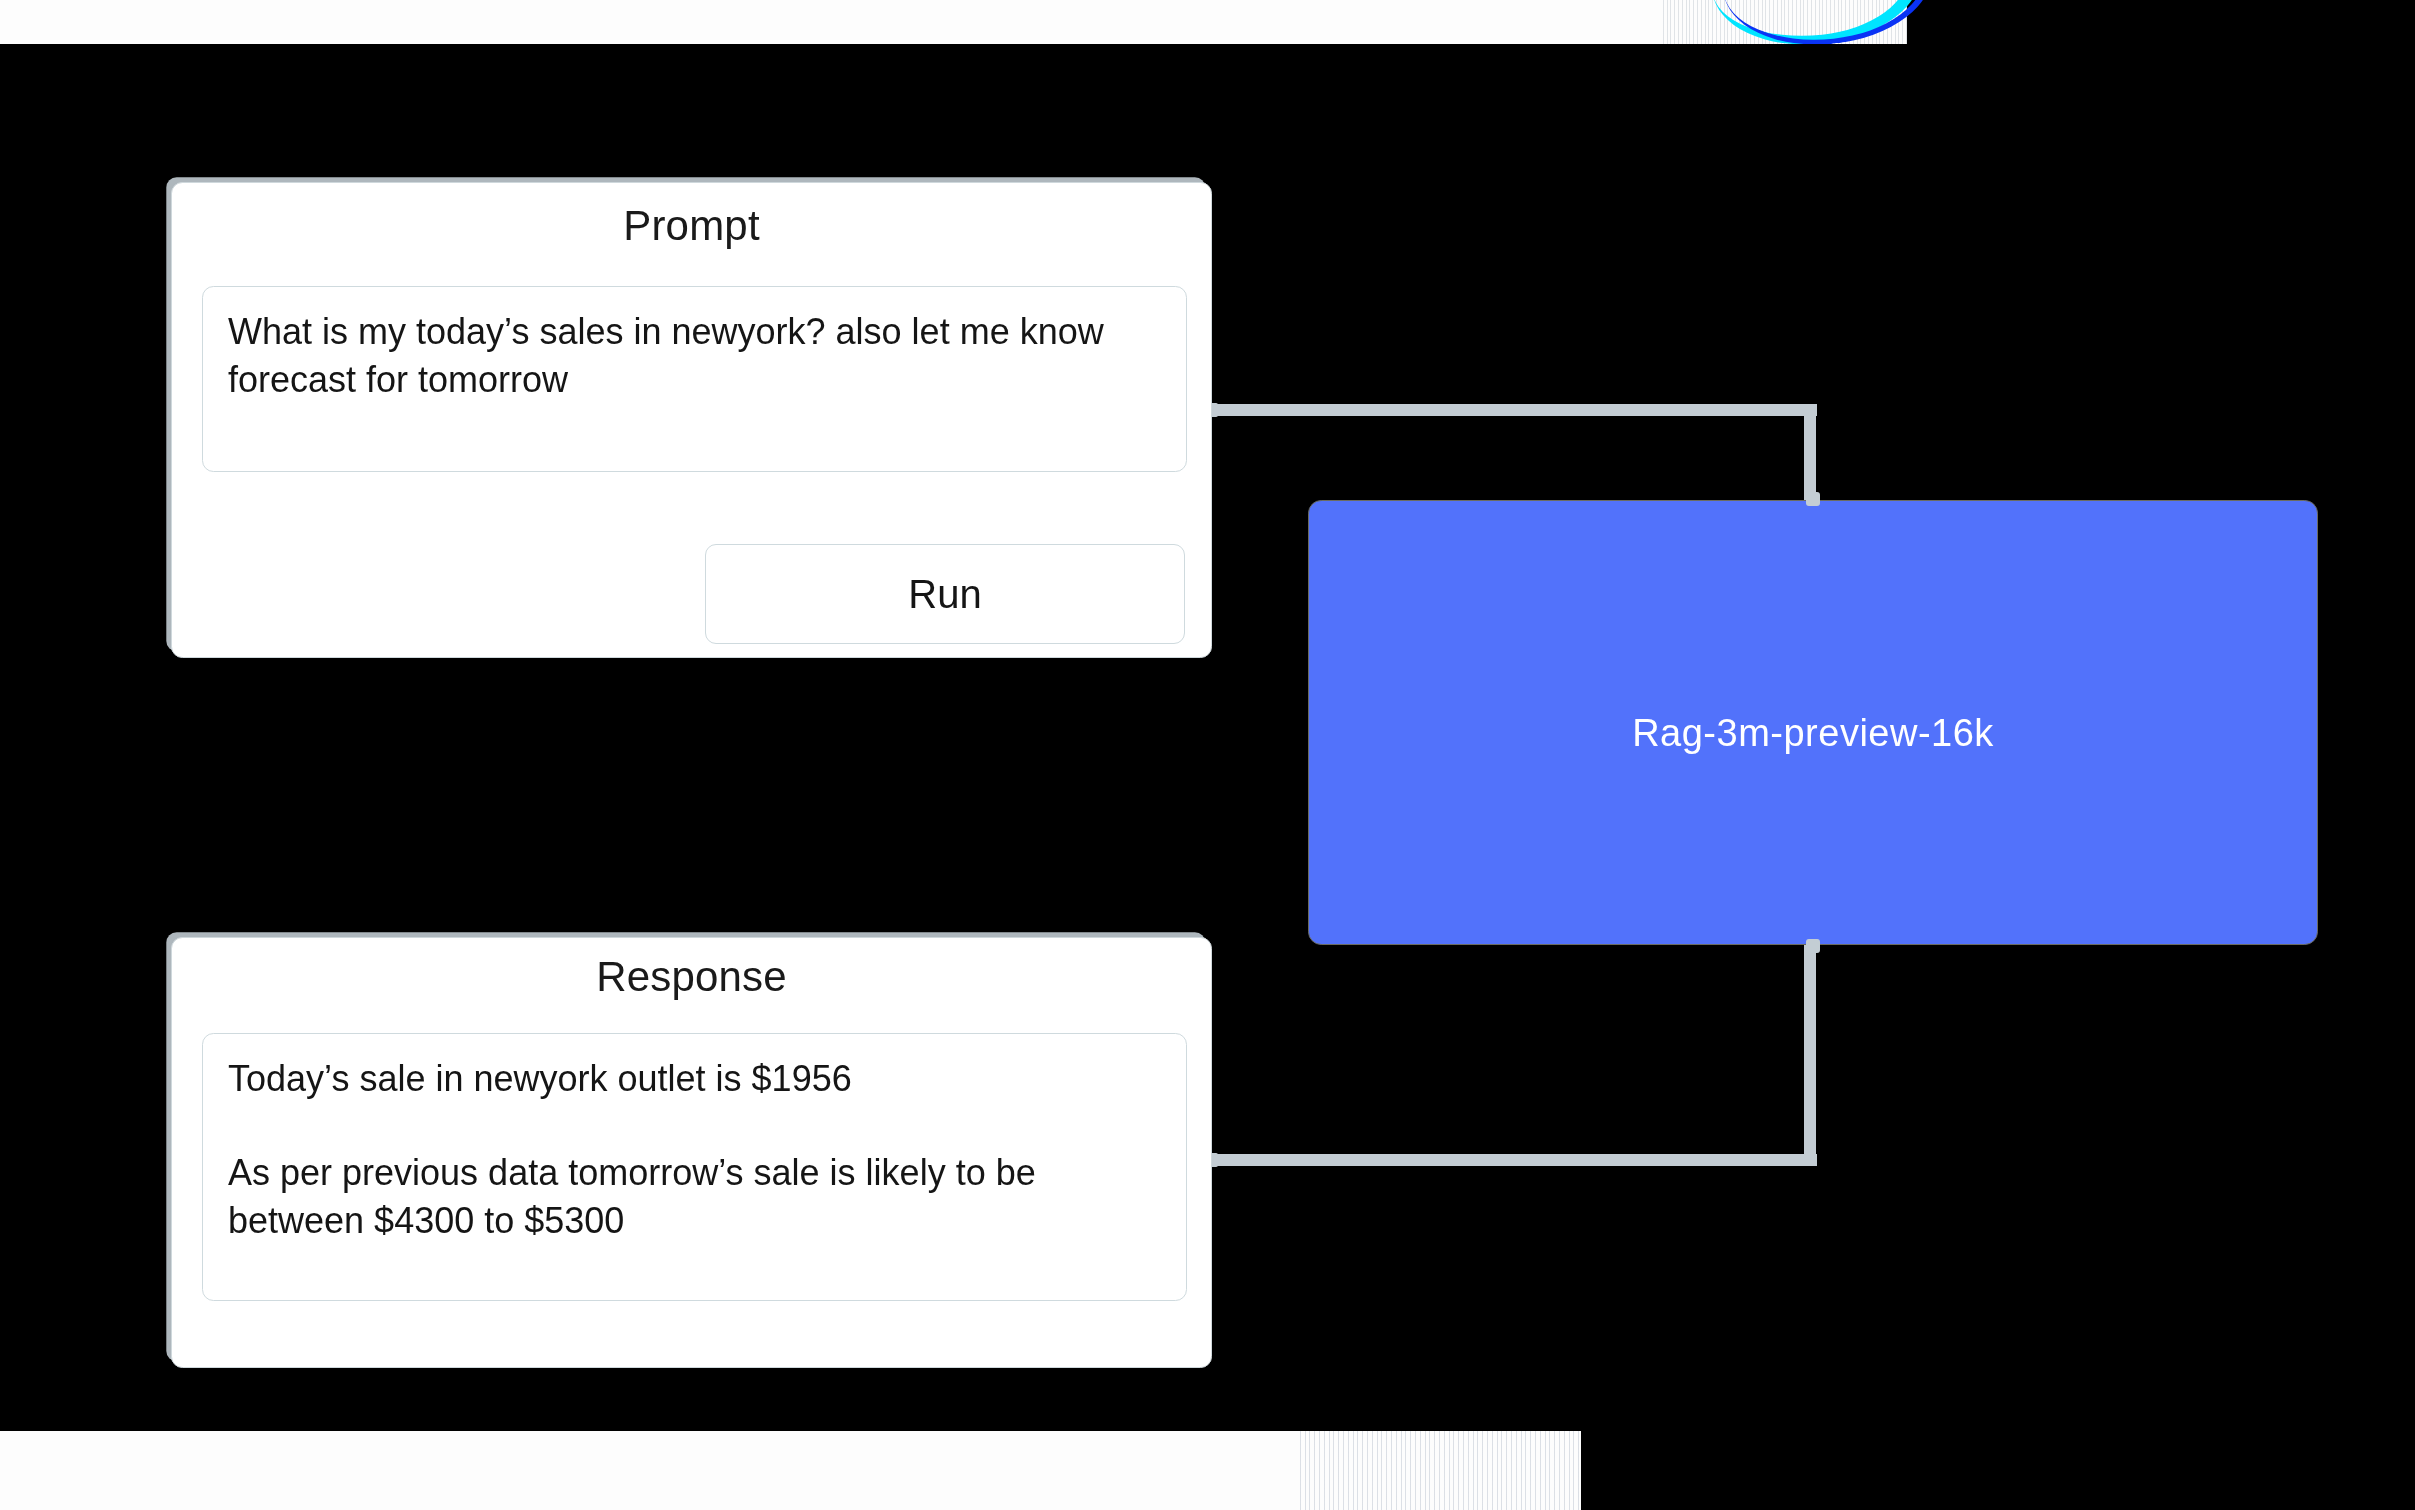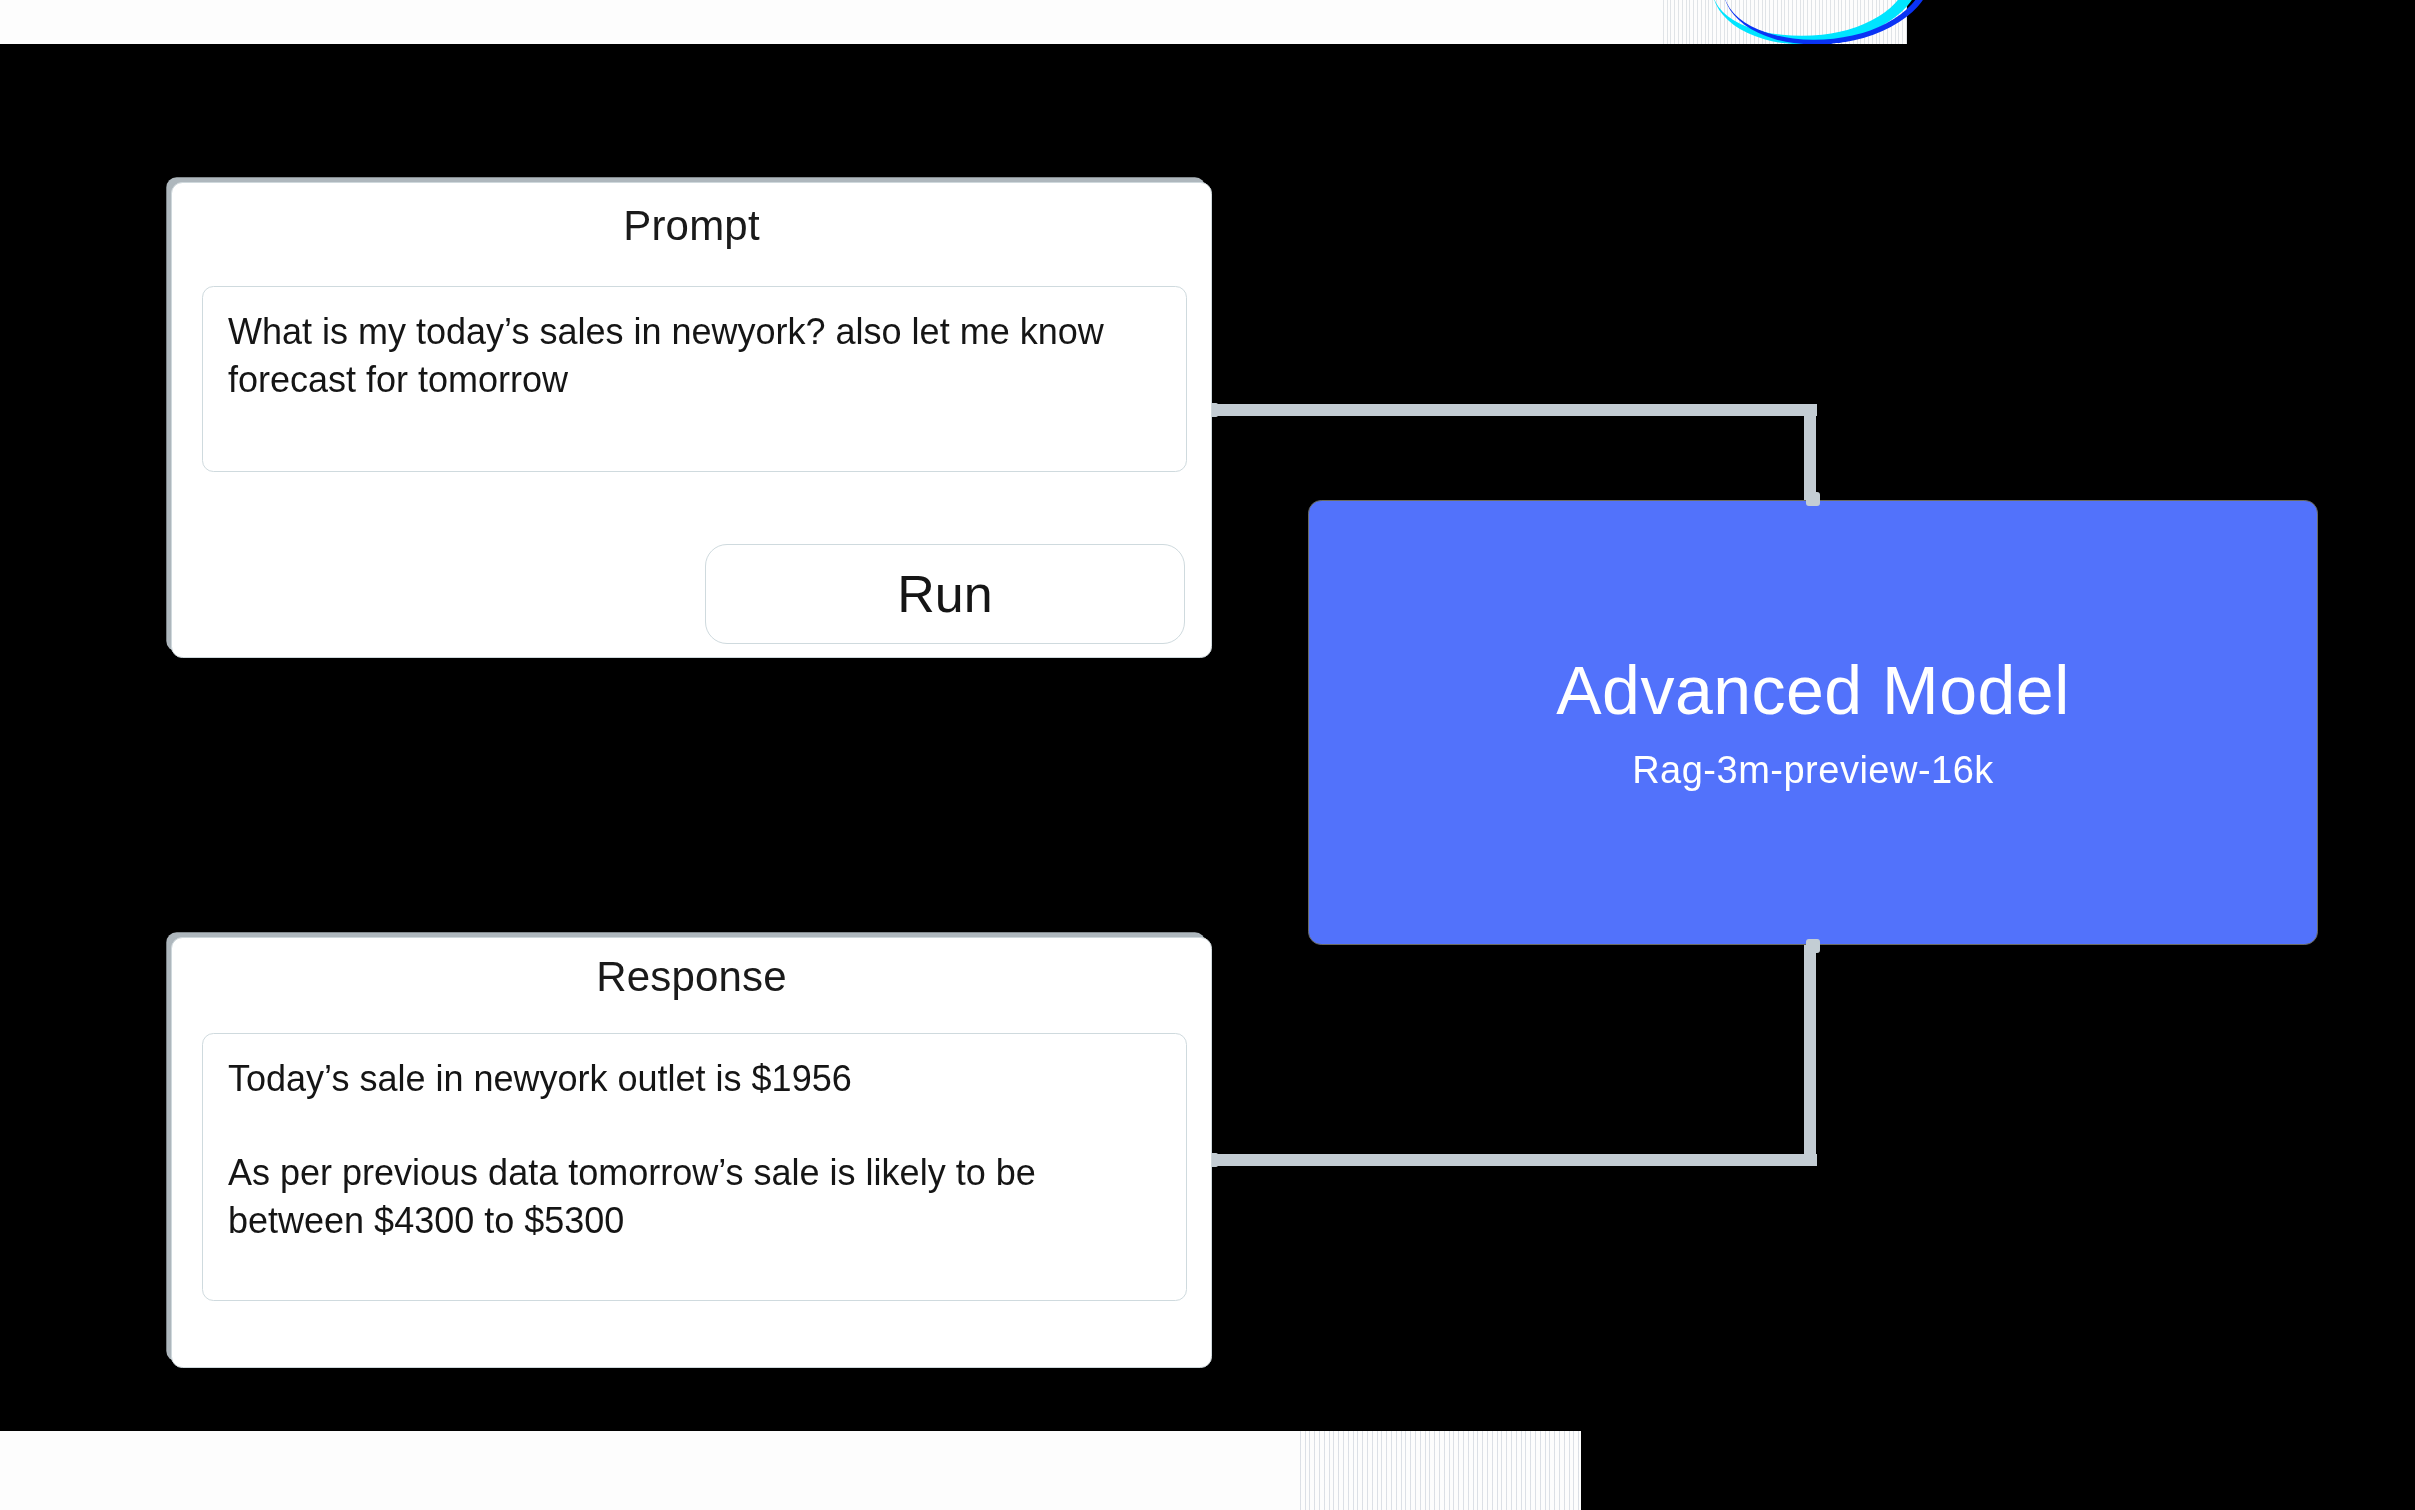--- a/index.html
+++ b/index.html
@@ -140,26 +140,26 @@
   #prompt-title { position: absolute; left: 0; top: 19px; width: 100%; }
   #prompt-input { left: 30px; top: 103px; width: 985px; height: 186px; }
   #run-button {
     position: absolute;
     left: 533px;
     top: 361px;
     width: 480px;
     height: 100px;
     background: #ffffff;
     border: 1px solid #cfdade;
-    border-radius: 22px;
+    border-radius: 11px;
     box-sizing: border-box;
     display: flex;
     align-items: center;
     justify-content: center;
-    font-size: 52px;
+    font-size: 40px;
     color: #151515;
     cursor: pointer;
   }
 
   
   #response-card { left: 171px; top: 869px; width: 1041px; height: 431px; }
   #response-title { position: absolute; left: 0; top: 15px; width: 100%; }
   #response-output { left: 30px; top: 95px; width: 985px; height: 268px; }
 
   
@@ -248,21 +248,20 @@
   <div class="edge-dot" id="dot-resp-dst"></div>
 
   <div class="node-card" id="prompt-card">
     <div class="node-title" id="prompt-title">Prompt</div>
     <div class="field-box" id="prompt-input" title="Enter your prompt">What is my today’s sales in newyork? also let me know forecast for tomorrow</div>
     <div id="run-button">Run</div>
   </div>
 
   <div id="model-node">
     <div class="handle" id="model-handle-top"></div>
-    <div id="model-title">Advanced Model</div>
     <div id="model-subtitle">Rag-3m-preview-16k</div>
     <div class="handle" id="model-handle-bottom"></div>
   </div>
 
   <div class="node-card" id="response-card">
     <div class="node-title" id="response-title">Response</div>
     <div class="field-box" id="response-output">
       <p>Today’s sale in newyork outlet is $1956</p>
       <p>As per previous data tomorrow’s sale is likely to be between $4300 to $5300</p>
     </div>

